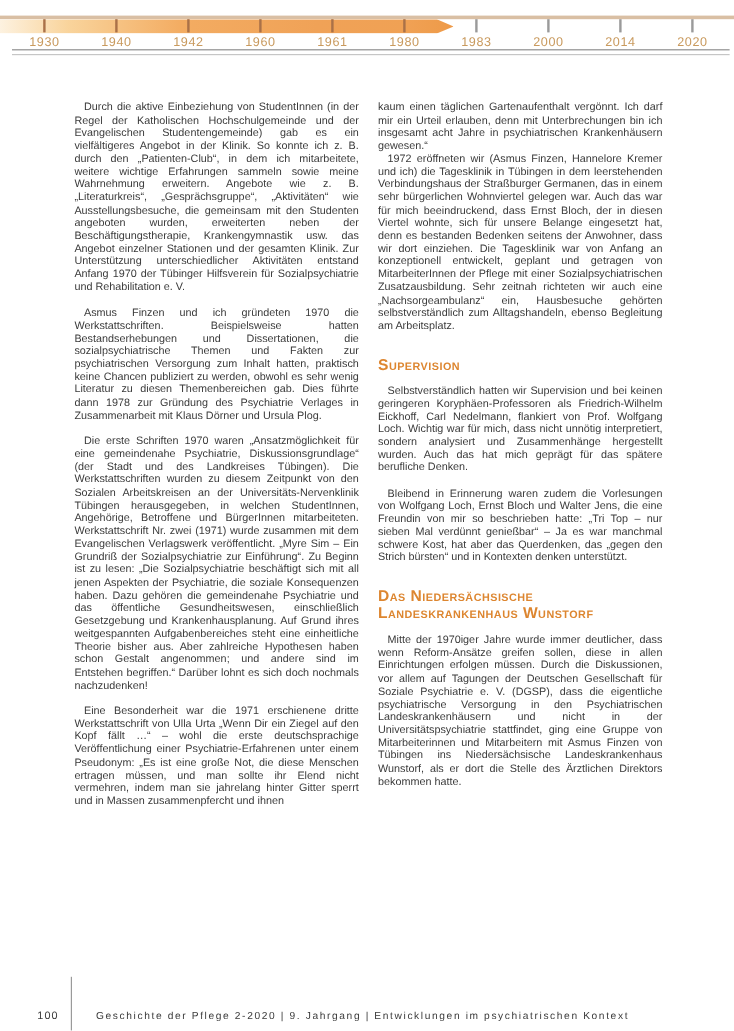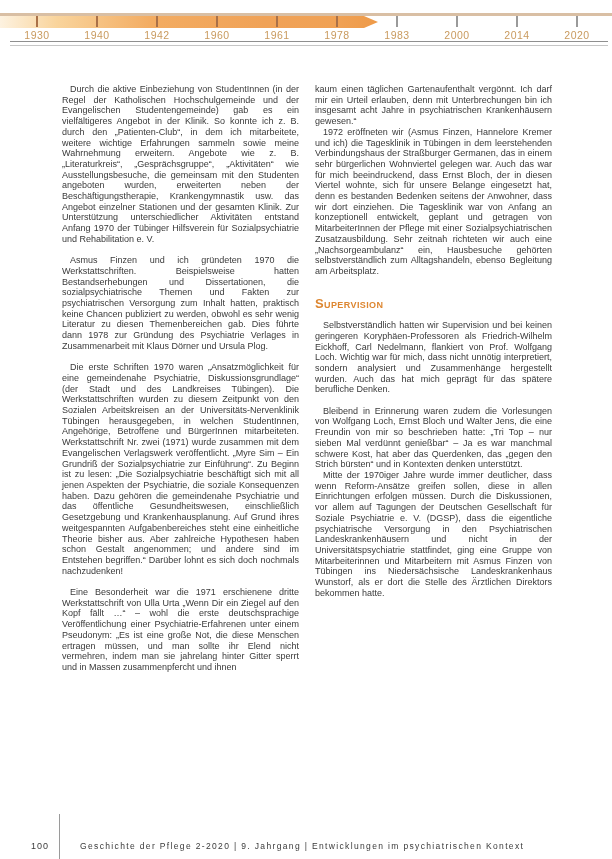--- a/index.html
+++ b/index.html
@@ -79,21 +79,21 @@
         <div class="tl-year" style="left: 15px;">1930</div>
         <div class="tl-tick in-band" style="left: 96px;"></div>
         <div class="tl-year" style="left: 75px;">1940</div>
         <div class="tl-tick in-band" style="left: 156px;"></div>
         <div class="tl-year" style="left: 135px;">1942</div>
         <div class="tl-tick in-band" style="left: 216px;"></div>
         <div class="tl-year" style="left: 195px;">1960</div>
         <div class="tl-tick in-band" style="left: 276px;"></div>
         <div class="tl-year" style="left: 255px;">1961</div>
         <div class="tl-tick in-band" style="left: 336px;"></div>
-        <div class="tl-year" style="left: 315px;">1978</div>
+        <div class="tl-year" style="left: 315px;">1980</div>
         <div class="tl-tick out-band" style="left: 396px;"></div>
         <div class="tl-year" style="left: 375px;">1983</div>
         <div class="tl-tick out-band" style="left: 456px;"></div>
         <div class="tl-year" style="left: 435px;">2000</div>
         <div class="tl-tick out-band" style="left: 516px;"></div>
         <div class="tl-year" style="left: 495px;">2014</div>
         <div class="tl-tick out-band" style="left: 576px;"></div>
         <div class="tl-year" style="left: 555px;">2020</div>
       </div>
     <div class="tl-line1"></div>
@@ -110,20 +110,21 @@
     </div>
 
     <div class="col">
       <p class="no-indent">kaum einen täglichen Gartenaufenthalt vergönnt. Ich darf mir ein Urteil erlauben, denn mit Unterbrechungen bin ich insgesamt acht Jahre in psychiatrischen Krankenhäusern gewesen.“</p>
       <p>1972 eröffneten wir (Asmus Finzen, Hannelore Kremer und ich) die Tagesklinik in Tübingen in dem leerstehenden Verbindungshaus der Straßburger Germanen, das in einem sehr bürgerlichen Wohnviertel gelegen war. Auch das war für mich beeindruckend, dass Ernst Bloch, der in diesen Viertel wohnte, sich für unsere Belange eingesetzt hat, denn es bestanden Bedenken seitens der Anwohner, dass wir dort einziehen. Die Tagesklinik war von Anfang an konzeptionell entwickelt, geplant und getragen von MitarbeiterInnen der Pflege mit einer Sozialpsychiatrischen Zusatzausbildung. Sehr zeitnah richteten wir auch eine „Nachsorgeambulanz“ ein, Hausbesuche gehörten selbstverständlich zum Alltagshandeln, ebenso Begleitung am Arbeitsplatz.</p>
 
       <h2 class="section-heading">Supervision</h2>
       <p>Selbstverständlich hatten wir Supervision und bei keinen geringeren Koryphäen-Professoren als Friedrich-Wilhelm Eickhoff, Carl Nedelmann, flankiert von Prof. Wolfgang Loch. Wichtig war für mich, dass nicht unnötig interpretiert, sondern analysiert und Zusammenhänge hergestellt wurden. Auch das hat mich geprägt für das spätere berufliche Denken.</p>
       <p class="gap-before">Bleibend in Erinnerung waren zudem die Vorlesungen von Wolfgang Loch, Ernst Bloch und Walter Jens, die eine Freundin von mir so beschrieben hatte: „Tri Top – nur sieben Mal verdünnt genießbar“ – Ja es war manchmal schwere Kost, hat aber das Querdenken, das „gegen den Strich bürsten“ und in Kontexten denken unterstützt.</p>
 
+      <h2 class="section-heading">Das Niedersächsische Landeskrankenhaus Wunstorf</h2>
       <p>Mitte der 1970iger Jahre wurde immer deutlicher, dass wenn Reform-Ansätze greifen sollen, diese in allen Einrichtungen erfolgen müssen. Durch die Diskussionen, vor allem auf Tagungen der Deutschen Gesellschaft für Soziale Psychiatrie e. V. (DGSP), dass die eigentliche psychiatrische Versorgung in den Psychiatrischen Landeskrankenhäusern und nicht in der Universitätspsychiatrie stattfindet, ging eine Gruppe von Mitarbeiterinnen und Mitarbeitern mit Asmus Finzen von Tübingen ins Niedersächsische Landeskrankenhaus Wunstorf, als er dort die Stelle des Ärztlichen Direktors bekommen hatte.</p>
     </div>
 
   </div>
 
   <div class="footer-divider"></div>
   <div class="footer-pagenum">100</div>
   <div class="footer-journal">Geschichte der Pflege 2-2020 | 9. Jahrgang | Entwicklungen im psychiatrischen Kontext</div>
 
 </div>

